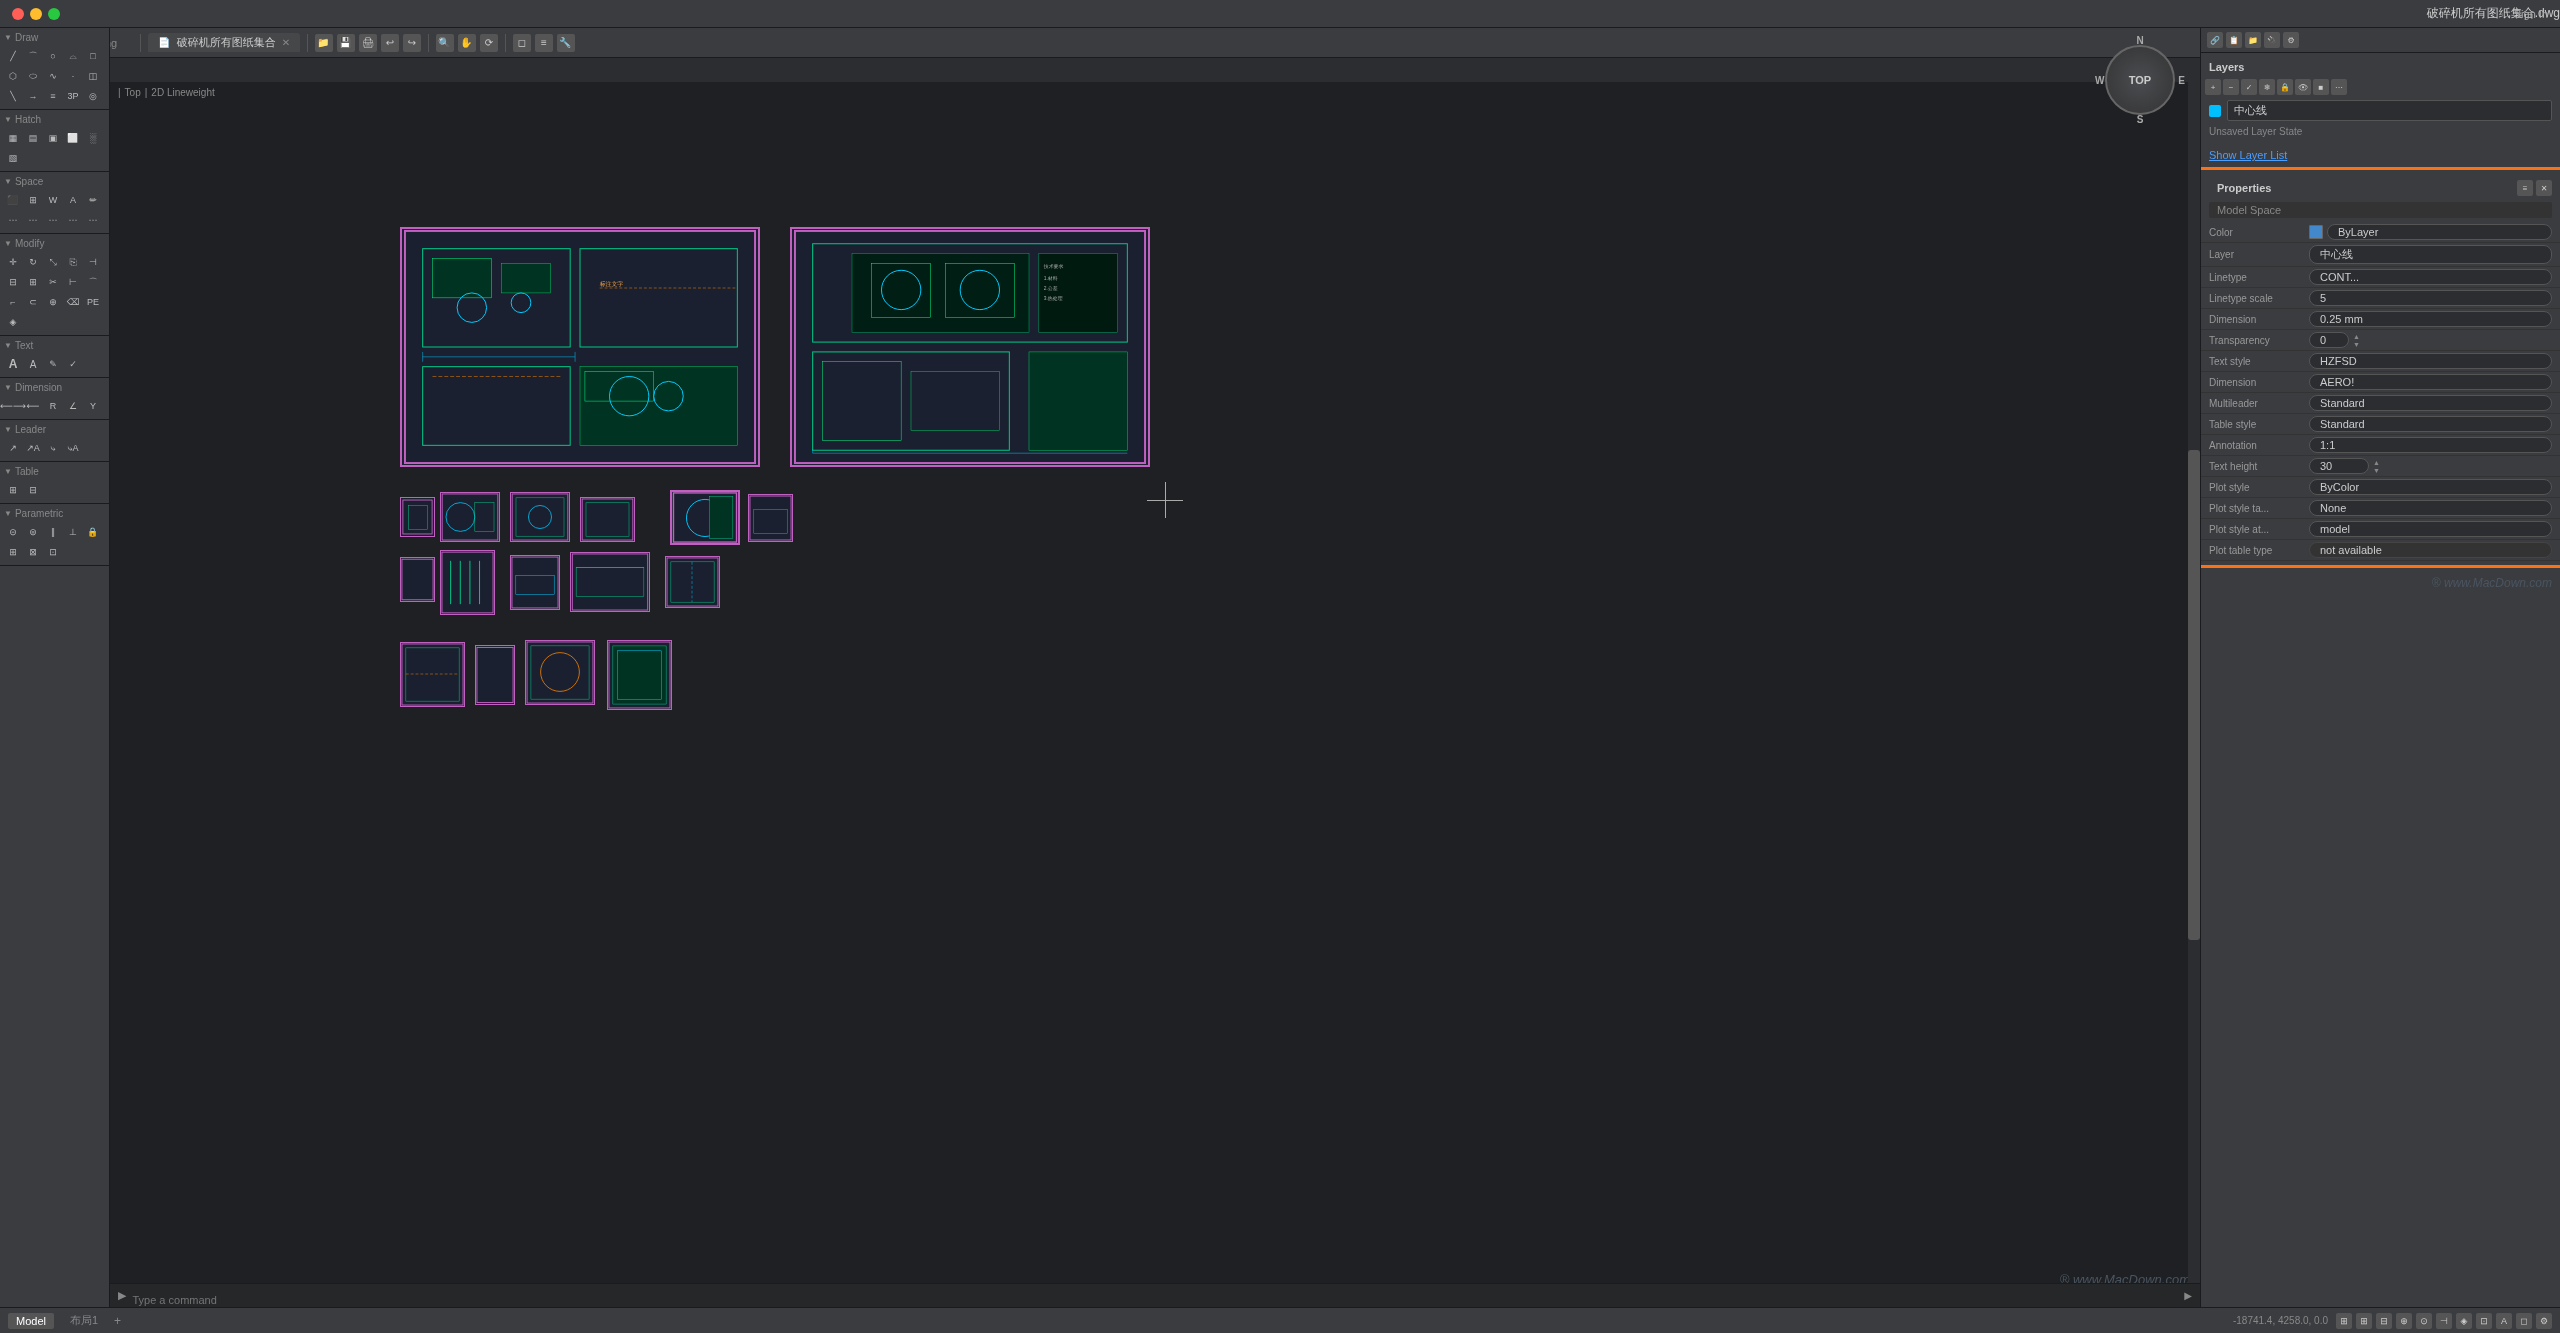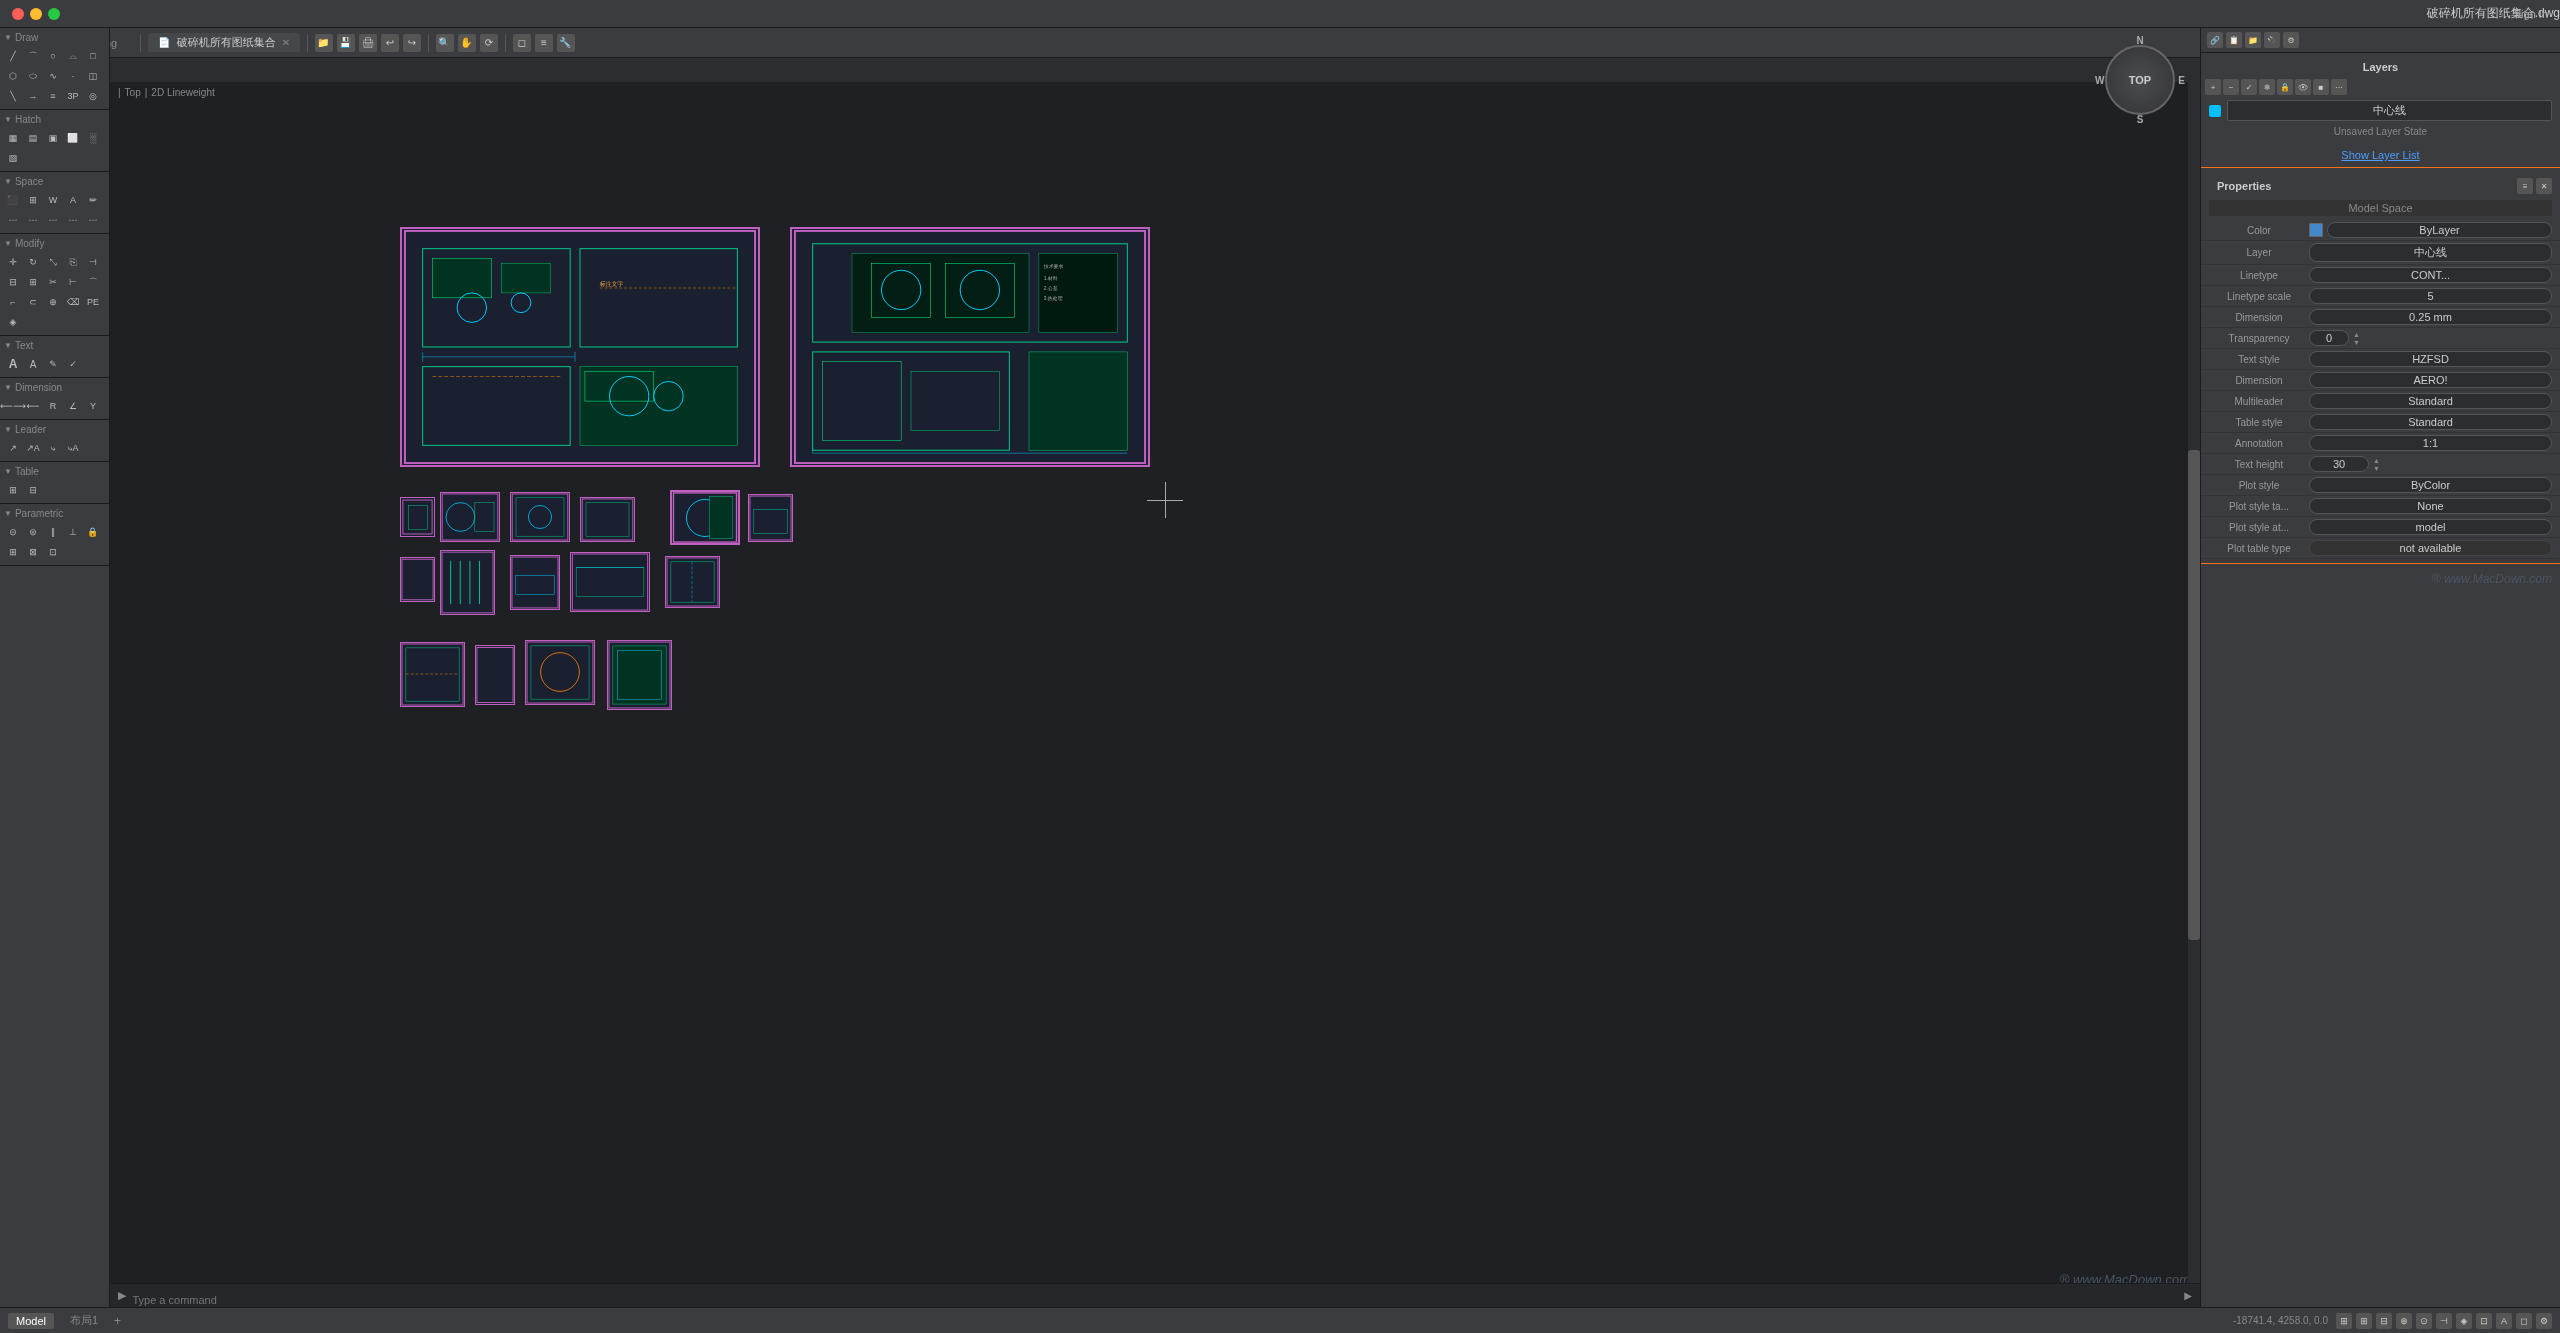--- a/index.html
+++ b/index.html
@@ -154,23 +154,22 @@
       right: 0;
       width: 360px;
       bottom: 0;
       background: #3a3c40;
       border-left: 1px solid #1a1b1e;
       overflow-y: auto;
     }
 
     
     .rp-section {
-      border-bottom: 1px solid #f97316;
+      border-bottom: 3px solid #f97316;
       padding: 4px 0;
-      text-align: center;
     }
     .rp-section-title {
       font-size: 11px;
       font-weight: bold;
       color: #ccc;
       padding: 4px 8px;
     }
     .rp-toolbar {
       display: flex;
       align-items: center;

